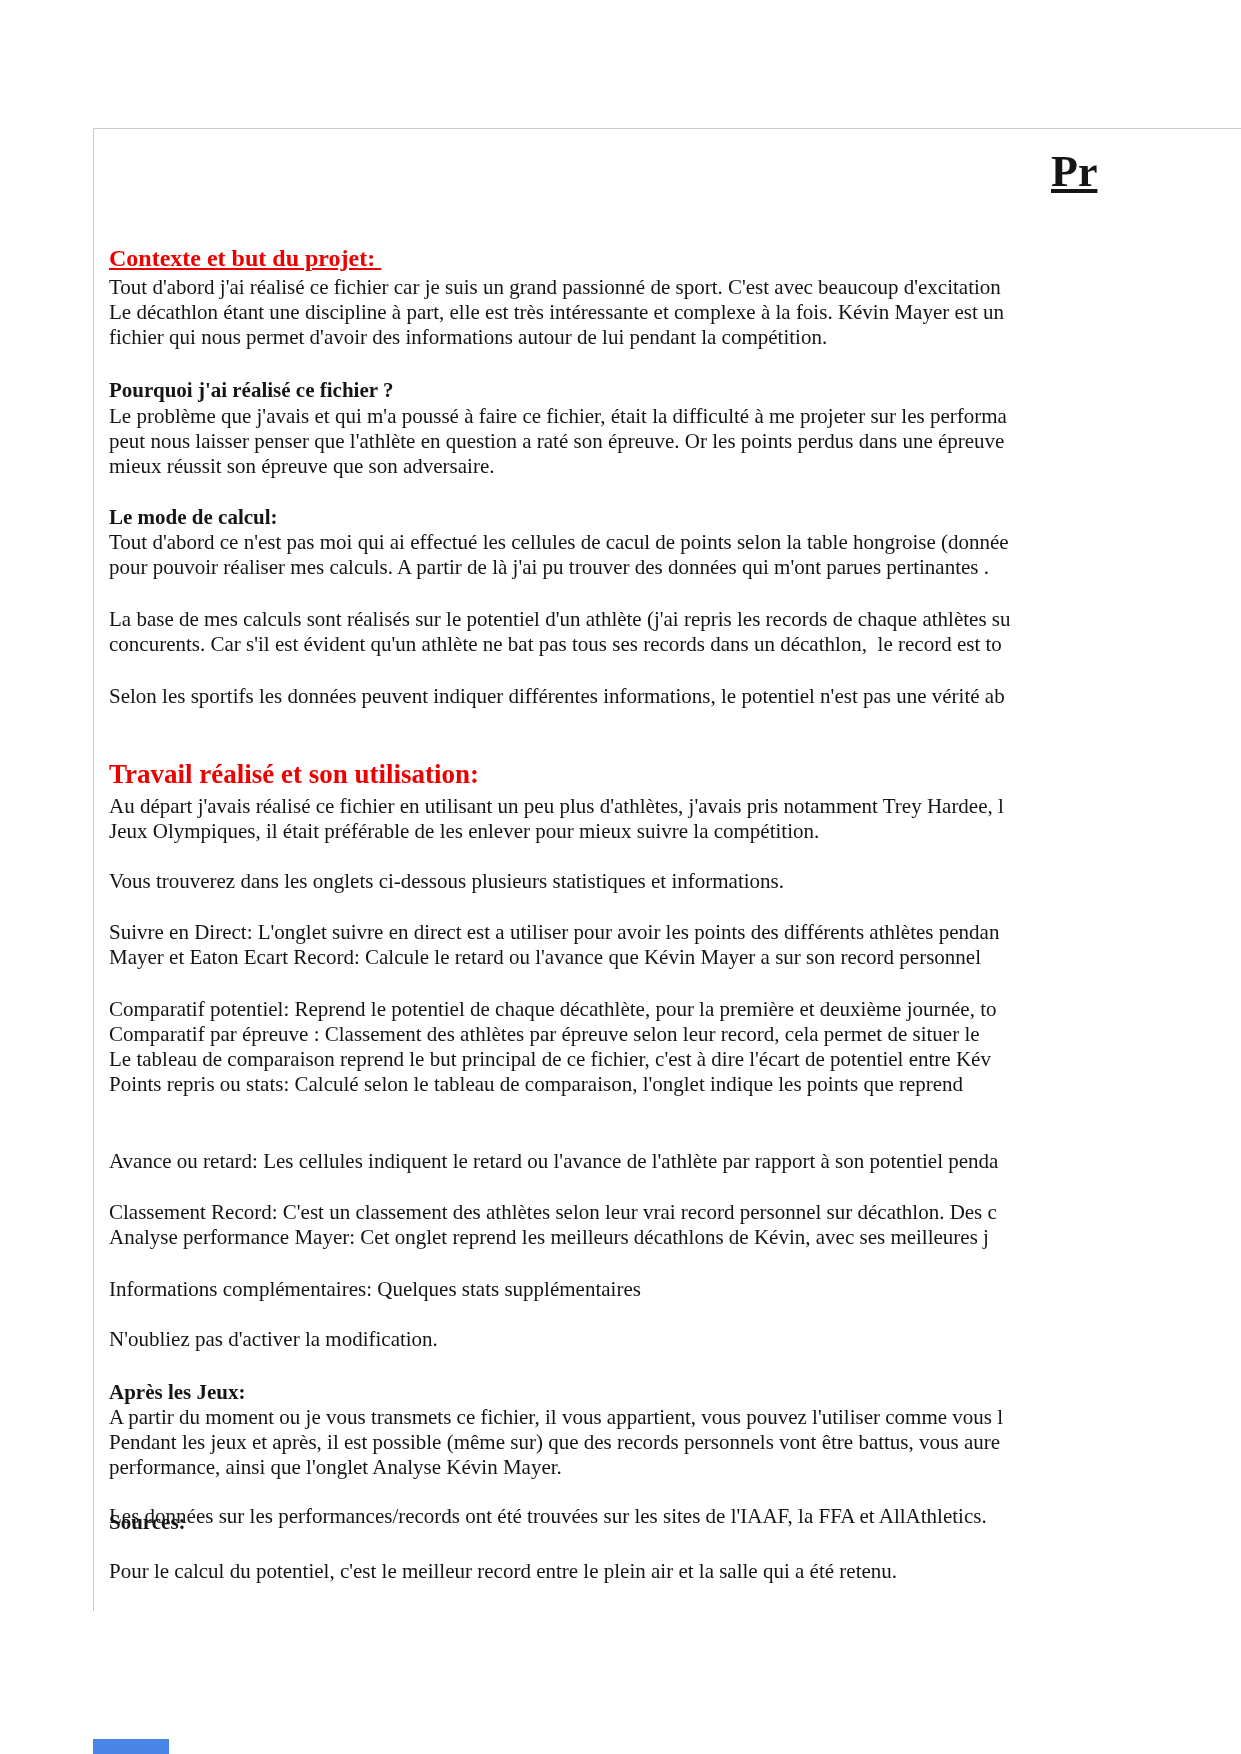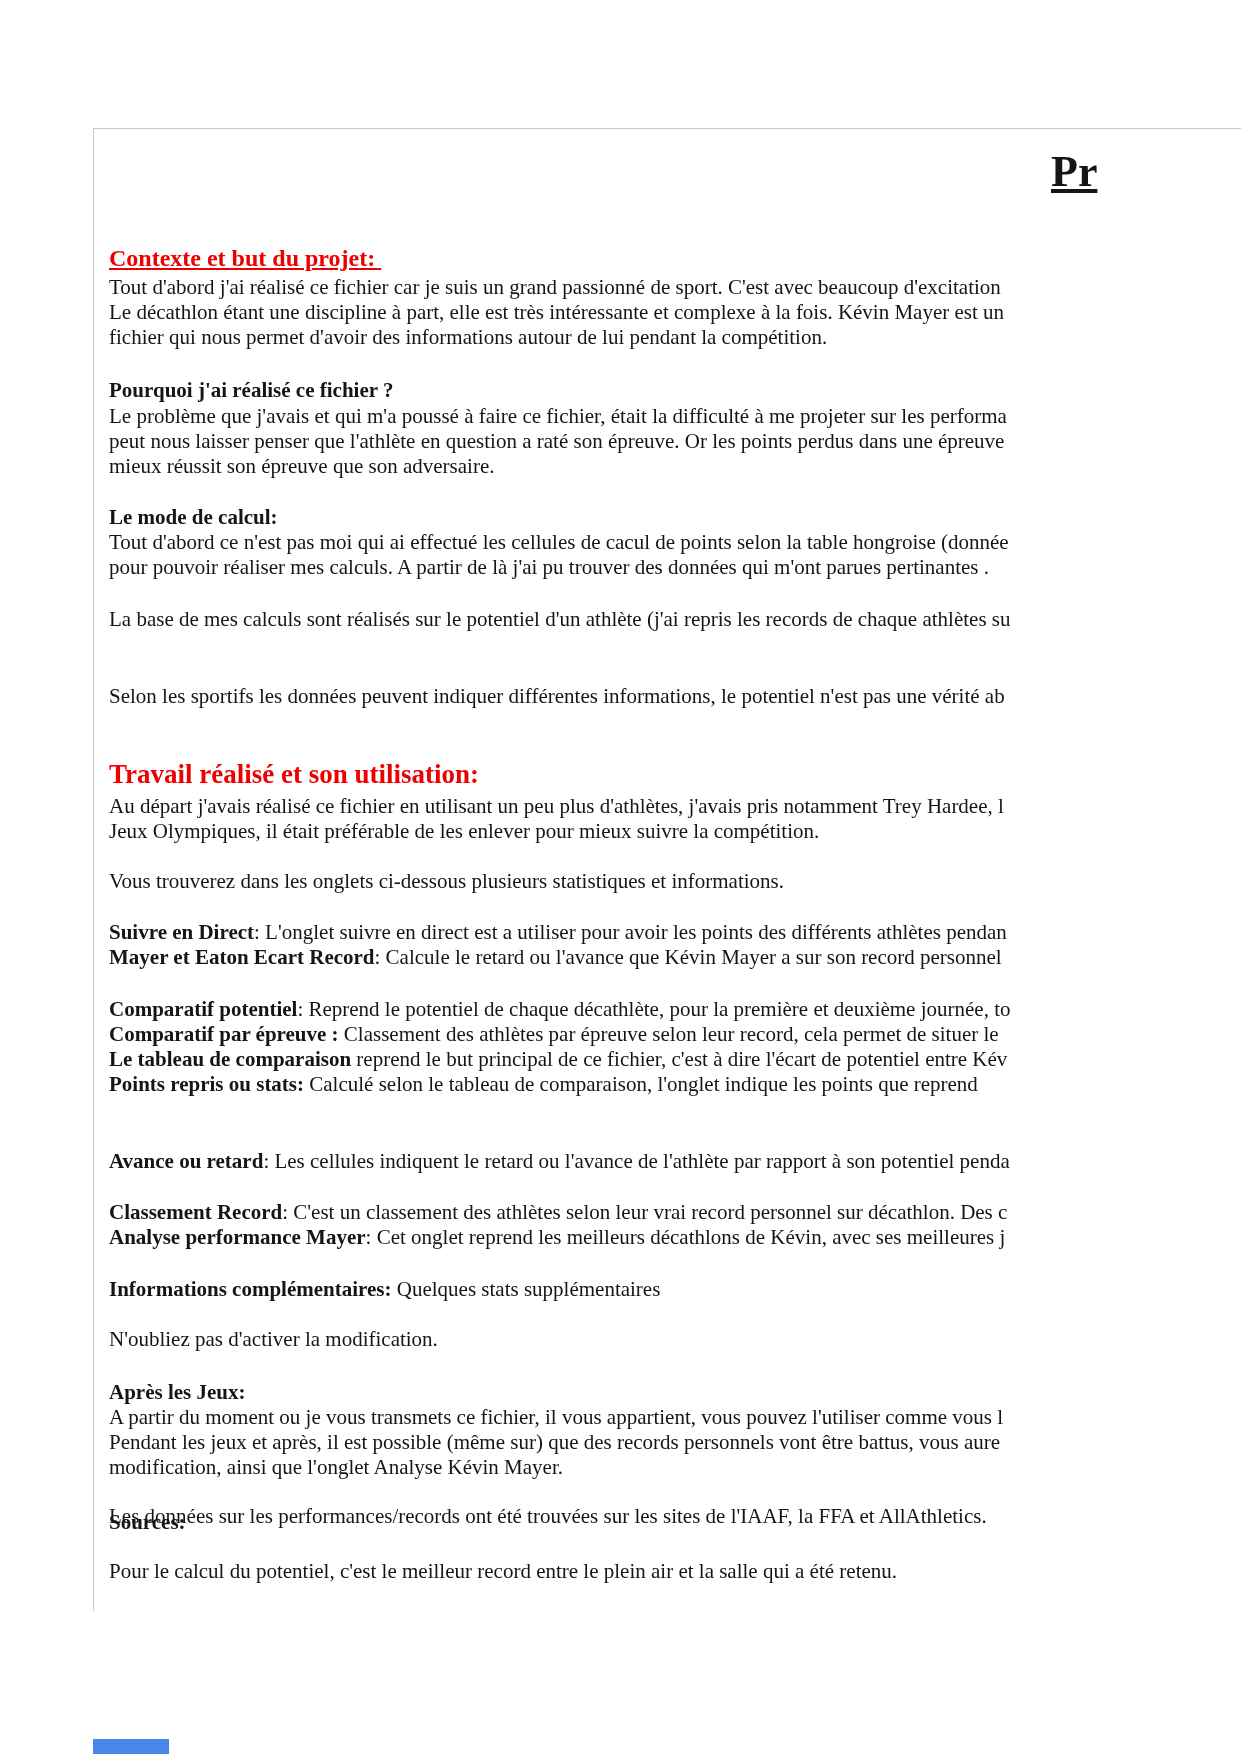--- a/index.html
+++ b/index.html
@@ -27,21 +27,21 @@
   .abs{position:absolute;left:15px;white-space:pre;}
   .line{font-size:21px;line-height:25px;}
   .h-bold{font-size:21px;line-height:26px;font-weight:bold;}
   .h-red1{font-size:24px;line-height:28px;font-weight:bold;color:var(--red);text-decoration:underline;}
   .h-red2{font-size:27px;line-height:30px;font-weight:bold;color:var(--red);}
   .doc-title{
     position:absolute;left:957px;top:20px;
     font-size:44px;line-height:46px;font-weight:bold;
     text-decoration:underline;white-space:pre;
   }
-  .lead{font-weight:bold;}
+  .lead{font-weight:normal;}
   .sheet-tab{
     position:absolute;left:93px;top:1739px;
     width:76px;height:15px;
     background:#4a86e8;
   }
 </style>
 </head>
 <body>
 
 <div class="page">
@@ -55,20 +55,21 @@
 
   <div class="abs h-bold" style="top:248px">Pourquoi j'ai réalisé ce fichier ?</div>
   <div class="abs line" style="top:275px">Le problème que j'avais et qui m'a poussé à faire ce fichier, était la difficulté à me projeter sur les performa</div>
   <div class="abs line" style="top:300px">peut nous laisser penser que l'athlète en question a raté son épreuve. Or les points perdus dans une épreuve</div>
   <div class="abs line" style="top:325px">mieux réussit son épreuve que son adversaire.</div>
 
   <div class="abs h-bold" style="top:375px">Le mode de calcul:</div>
   <div class="abs line" style="top:401px">Tout d'abord ce n'est pas moi qui ai effectué les cellules de cacul de points selon la table hongroise (donnée</div>
   <div class="abs line" style="top:478px">La base de mes calculs sont réalisés sur le potentiel d'un athlète (j'ai repris les records de chaque athlètes su</div>
   <div class="abs line" style="top:426px">pour pouvoir réaliser mes calculs. A partir de là j'ai pu trouver des données qui m'ont parues pertinantes .</div>
+  <div class="abs line" style="top:503px">concurents. Car s'il est évident qu'un athlète ne bat pas tous ses records dans un décathlon,  le record est to</div>
   <div class="abs line" style="top:555px">Selon les sportifs les données peuvent indiquer différentes informations, le potentiel n'est pas une vérité ab</div>
 
   <div class="abs h-red2" style="top:630px">Travail réalisé et son utilisation:</div>
   <div class="abs line" style="top:665px">Au départ j'avais réalisé ce fichier en utilisant un peu plus d'athlètes, j'avais pris notamment Trey Hardee, l</div>
   <div class="abs line" style="top:690px">Jeux Olympiques, il était préférable de les enlever pour mieux suivre la compétition.</div>
   <div class="abs line" style="top:740px">Vous trouverez dans les onglets ci-dessous plusieurs statistiques et informations.</div>
 
   <div class="abs line" style="top:791px"><span class="lead">Suivre en Direct</span><span>: L'onglet suivre en direct est a utiliser pour avoir les points des différents athlètes pendan</span></div>
   <div class="abs line" style="top:816px"><span class="lead">Mayer et Eaton Ecart Record</span><span>: Calcule le retard ou l'avance que Kévin Mayer a sur son record personnel</span></div>
 
@@ -82,21 +83,21 @@
   <div class="abs line" style="top:1071px"><span class="lead">Classement Record</span><span>: C'est un classement des athlètes selon leur vrai record personnel sur décathlon. Des c</span></div>
   <div class="abs line" style="top:1096px"><span class="lead">Analyse performance Mayer</span><span>: Cet onglet reprend les meilleurs décathlons de Kévin, avec ses meilleures j</span></div>
 
   <div class="abs line" style="top:1148px"><span class="lead">Informations complémentaires:</span><span> Quelques stats supplémentaires</span></div>
 
   <div class="abs line" style="top:1198px">N'oubliez pas d'activer la modification.</div>
 
   <div class="abs h-bold" style="top:1250px">Après les Jeux:</div>
   <div class="abs line" style="top:1276px">A partir du moment ou je vous transmets ce fichier, il vous appartient, vous pouvez l'utiliser comme vous l</div>
   <div class="abs line" style="top:1301px">Pendant les jeux et après, il est possible (même sur) que des records personnels vont être battus, vous aure</div>
-  <div class="abs line" style="top:1326px">modification, ainsi que l'onglet Analyse Kévin Mayer.</div>
+  <div class="abs line" style="top:1326px">performance, ainsi que l'onglet Analyse Kévin Mayer.</div>
 
   <div class="abs h-bold" style="top:1380px">Sources:</div>
   <div class="abs line" style="top:1375px">Les données sur les performances/records ont été trouvées sur les sites de l'IAAF, la FFA et AllAthletics.</div>
   <div class="abs line" style="top:1430px">Pour le calcul du potentiel, c'est le meilleur record entre le plein air et la salle qui a été retenu.</div>
 
 </div>
 
 <div class="sheet-tab"></div>
 
 </body></html>

